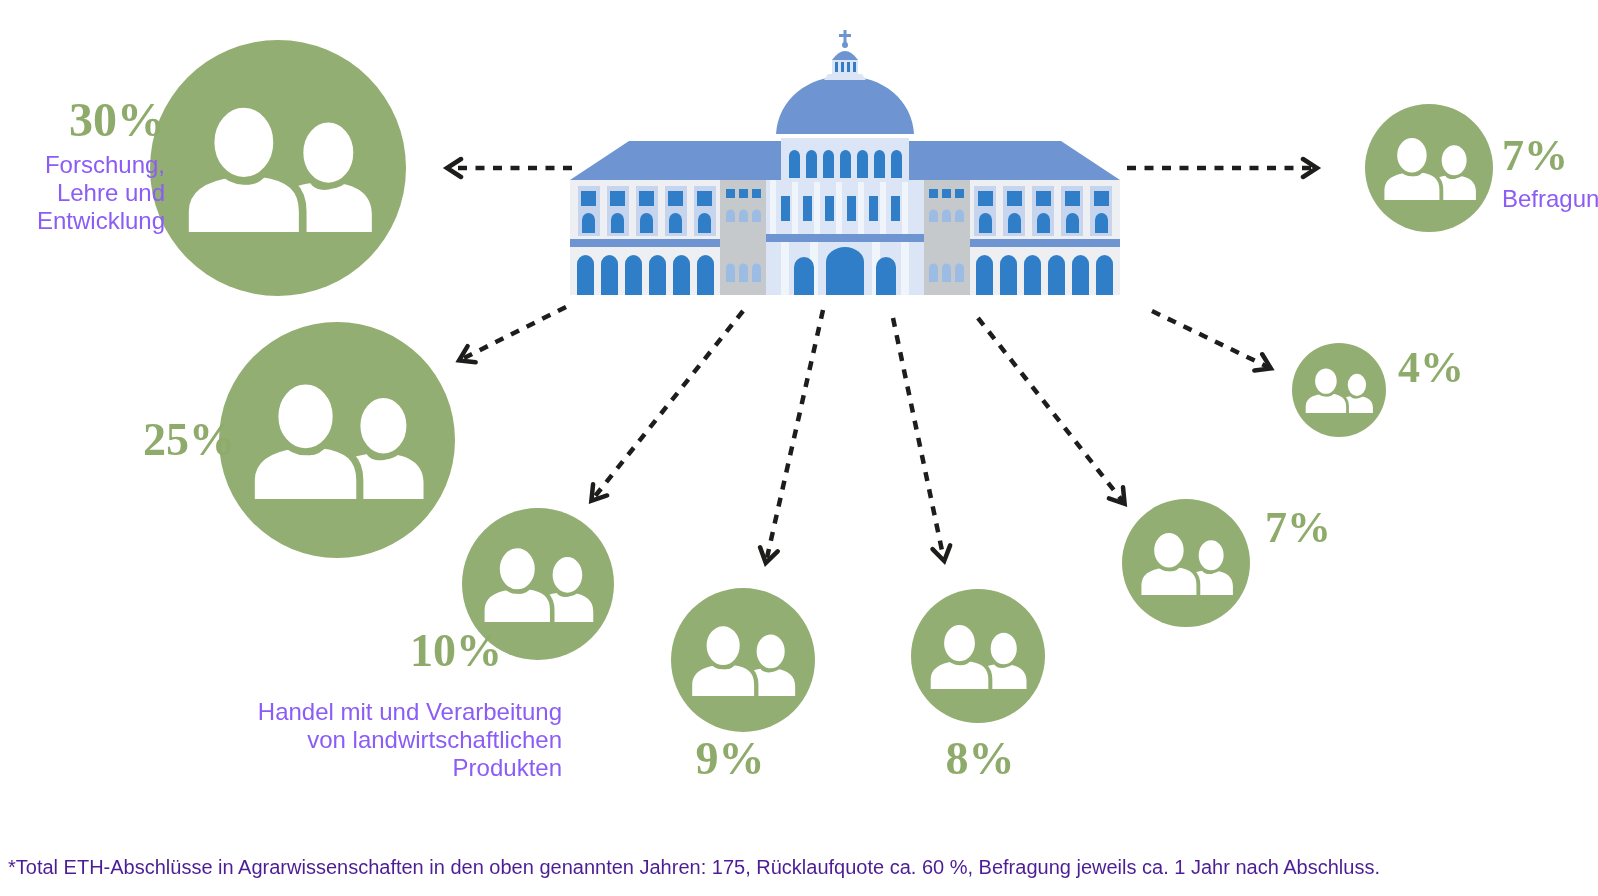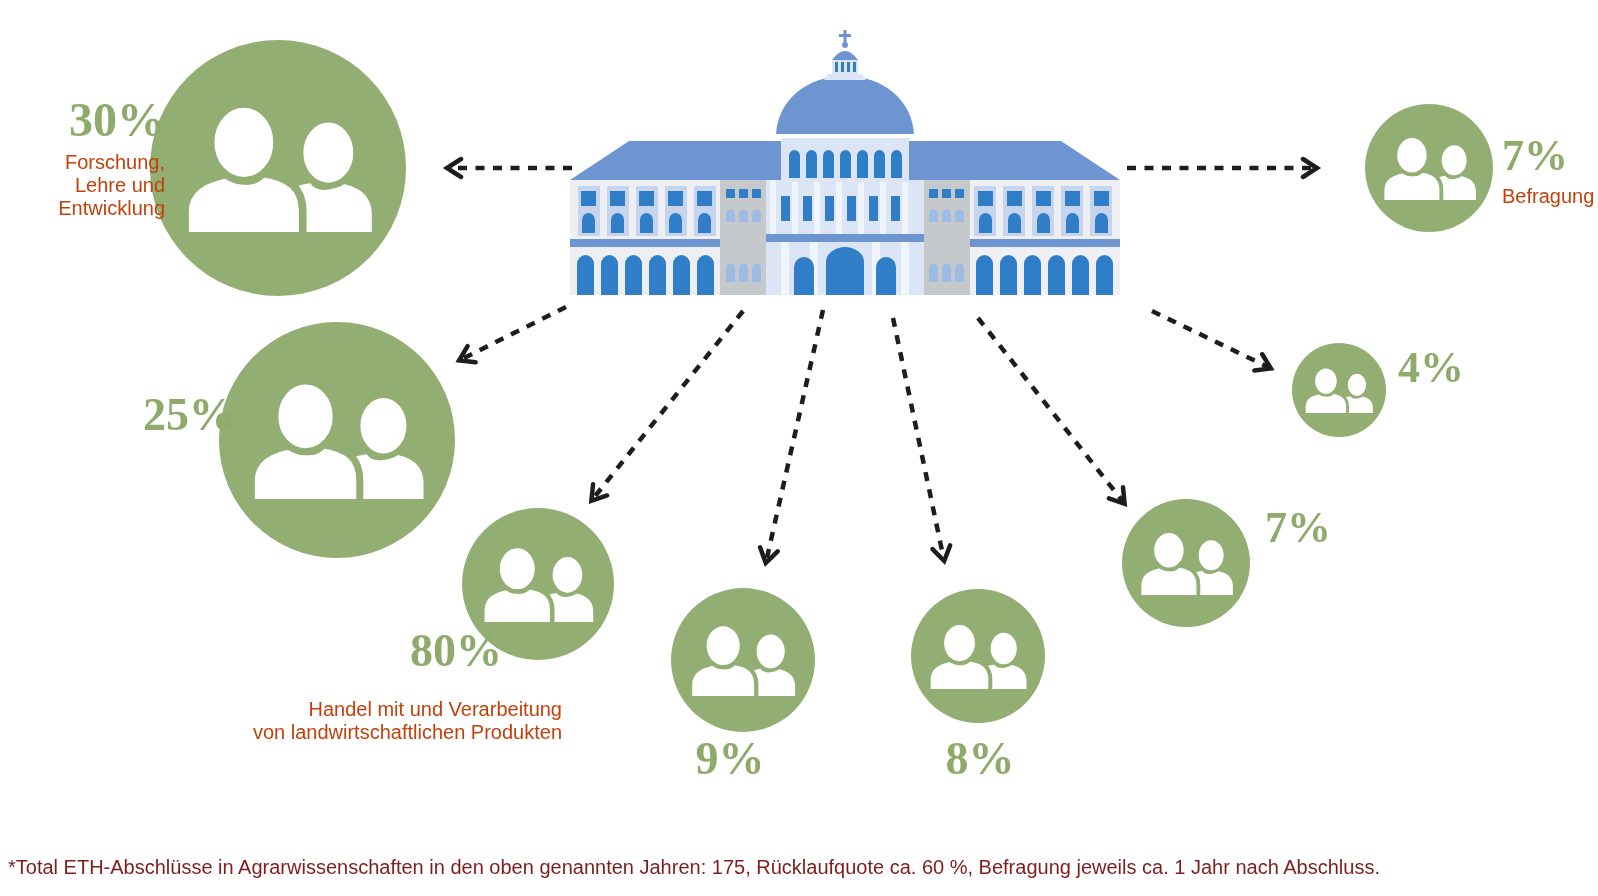--- a/index.html
+++ b/index.html
@@ -4,26 +4,26 @@
 <style>
   html,body{margin:0;padding:0;background:#fff;}
   #stage{position:relative;width:1598px;height:896px;background:#fff;overflow:hidden;
          font-family:"Liberation Sans",sans-serif;color:#333;padding-left:32px;}
   .circle{position:absolute;border-radius:50%;background:#93ae72;
           display:flex;align-items:center;justify-content:center;}
   .circle svg{width:80%;height:auto;display:block;}
   .item-text{position:absolute;}
   .pct{font-family:"Liberation Serif","DejaVu Serif",serif;font-weight:700;
        color:#8fab6b;line-height:1.0;}
-  .lbl{font-size:20px;line-height:1.16;color:#c2410c;white-space:pre-line;margin-top:7px;text-align:right;}
+  .lbl{font-size:24px;line-height:1.16;color:#8b5cf6;white-space:pre-line;margin-top:7px;text-align:right;}
   .ta-r{text-align:right}.ta-c{text-align:center}.ta-l{text-align:left}
   .f48{font-size:48px}.f46{font-size:46px}.f44{font-size:44px}
   #arrows{position:absolute;left:0;top:0;}
   #building{position:absolute;left:567px;top:28px;}
-  #footnote{position:absolute;left:8px;top:856px;font-size:20px;color:#7f1d1d;}
+  #footnote{position:absolute;left:8px;top:856px;font-size:20px;color:#4c1d95;}
 </style>
 </head>
 <body>
 
 <div id="stage">
 
   <svg id="arrows" width="1598" height="896" viewBox="0 0 1598 896">
     <defs>
       <marker id="arw" viewBox="0 0 24 24" markerWidth="24" markerHeight="24" refX="17" refY="12" orient="auto" markerUnits="userSpaceOnUse">
         <path d="M4,3 L18,12 L4,21" fill="none" stroke="#1d1d1b" stroke-width="4.5" stroke-linecap="round"></path>
@@ -186,26 +186,26 @@
       </svg>
   </div>
 
   <div class="item-text ta-r" style="right:1465px;top:96px">
     <div class="pct f48">30%</div>
     <div class="lbl">Forschung,
 Lehre und
 Entwicklung</div>
   </div>
 
-  <div class="item-text ta-r" style="right:1395px;top:392px">
+  <div class="item-text ta-r" style="right:1395px;top:417px">
     <div class="pct f46">25%</div>
   </div>
 
   <div class="item-text ta-r" style="right:1128px;top:628px">
-    <div class="pct f46">80%</div>
+    <div class="pct f46">10%</div>
   </div>
   <div class="item-text ta-c" style="left:196px;top:682px;width:366px">
     <div class="lbl" style="margin-top:16px">Handel mit und Verarbeitung
 von landwirtschaftlichen Produkten</div>
   </div>
 
   <div class="item-text ta-c" style="left:555px;top:736px;width:350px">
     <div class="pct f46">9%</div>
   </div>
 

